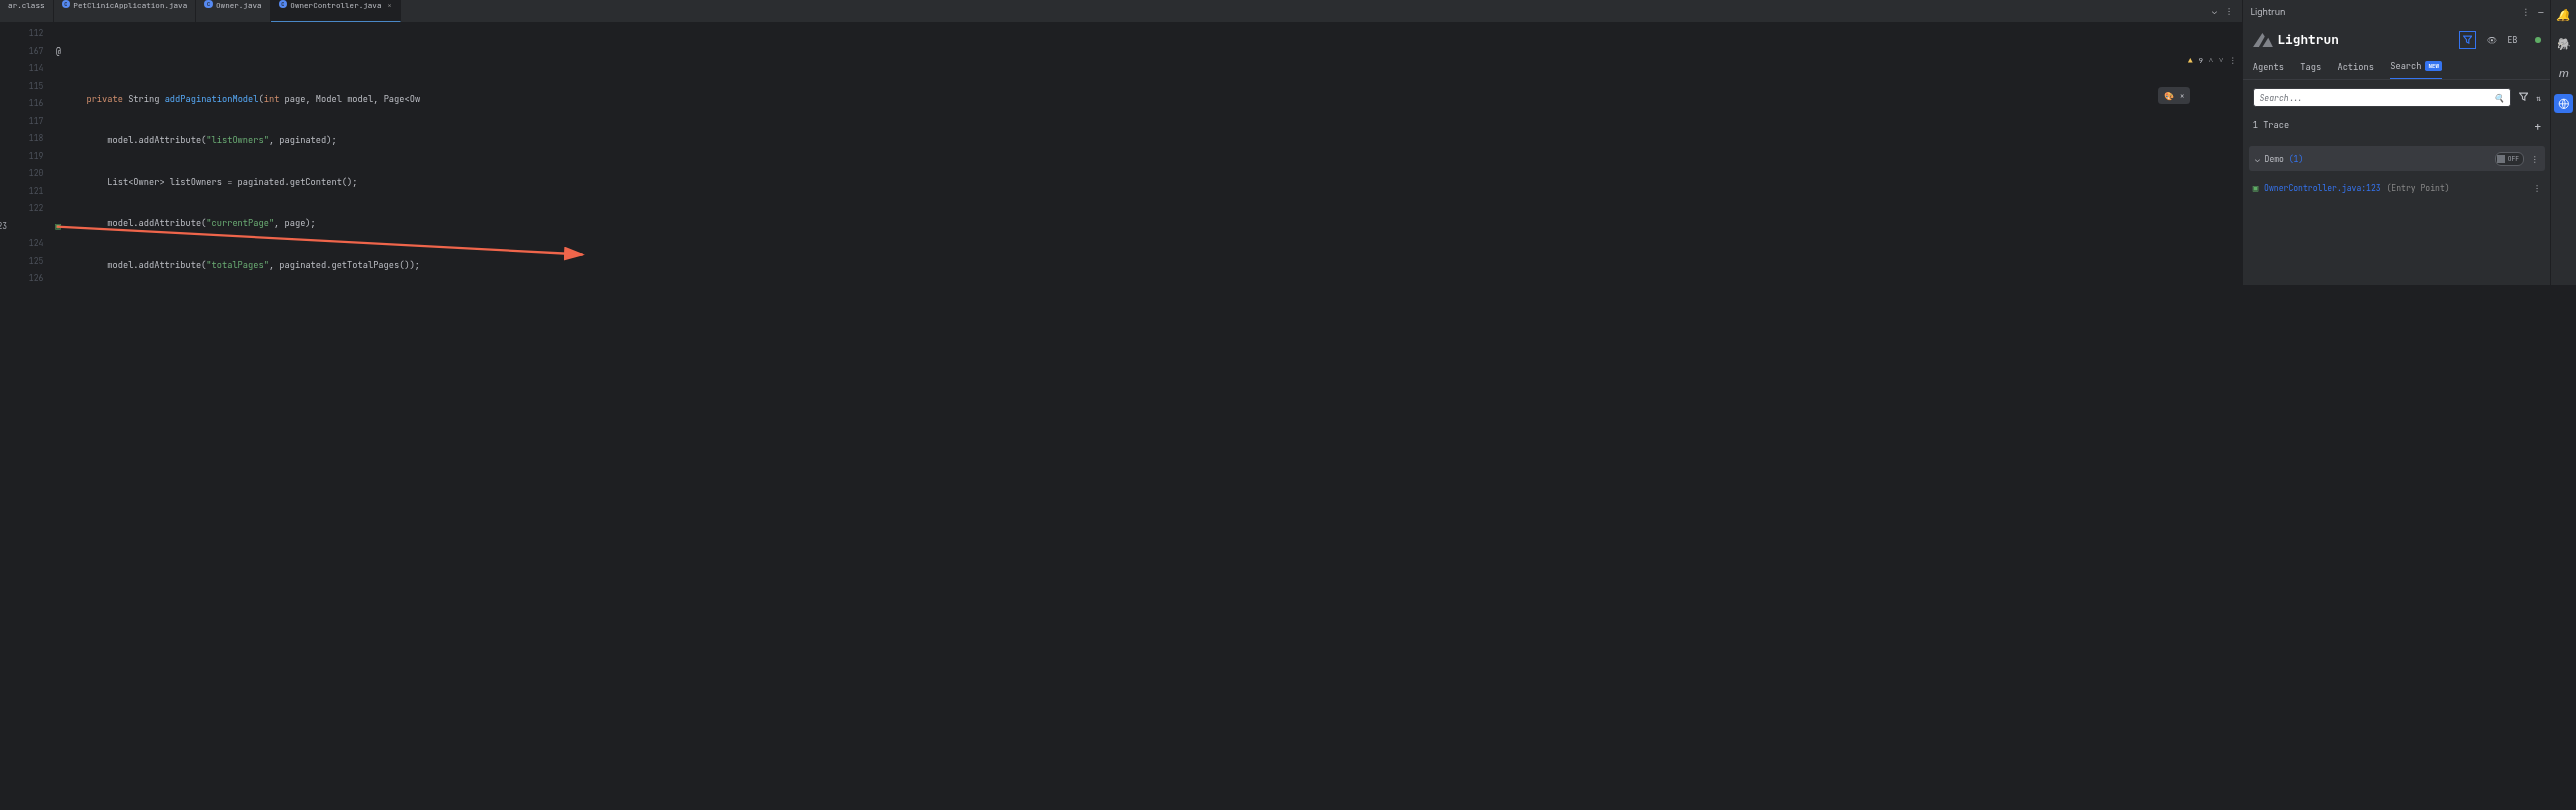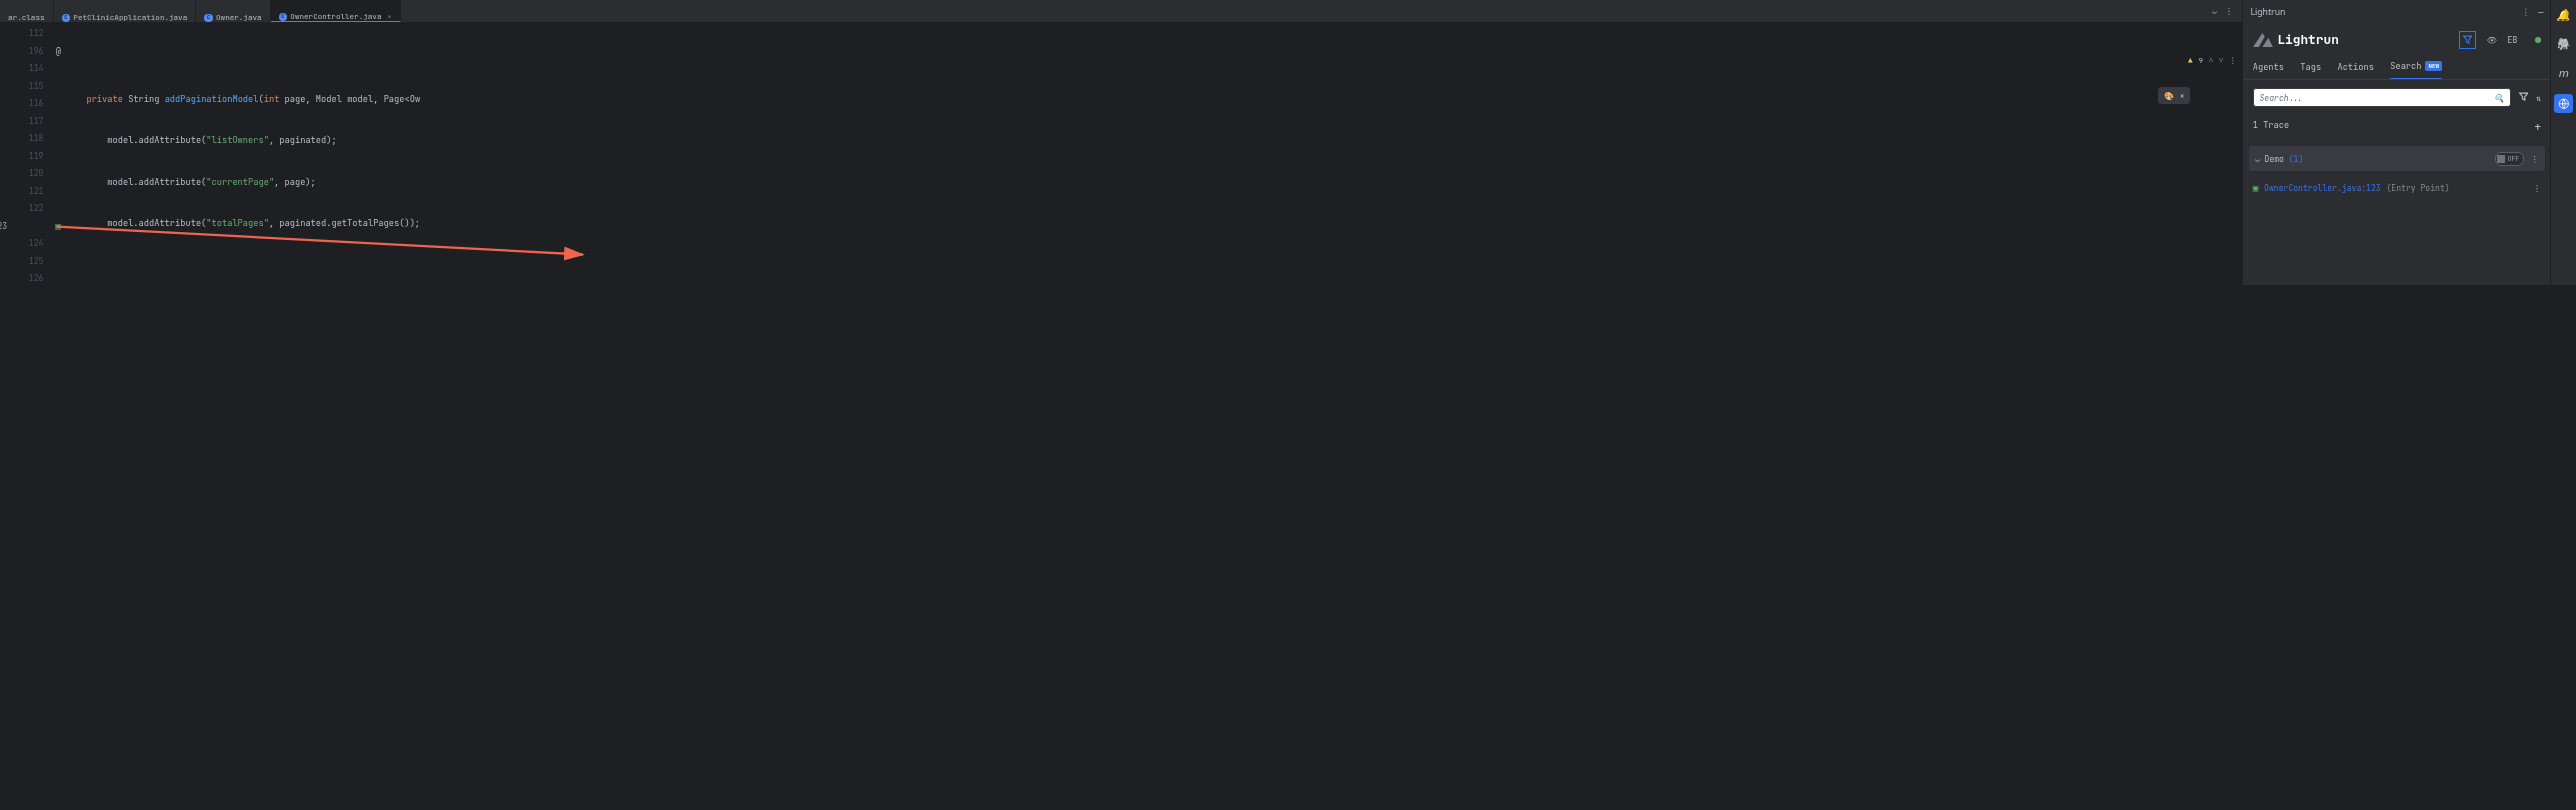--- a/index.html
+++ b/index.html
@@ -26,21 +26,21 @@
   .tabs {
     display: flex;
     background: #2b2d30;
     height: 23px;
     align-items: center;
     border-bottom: 0.6px solid #1e1f22;
     padding-right: 4.7px;
   }
   .tab {
     display: flex;
-    align-items: flex-end;
+    align-items: flex-start;
     padding: 0 8.1px;
     height: 100%;
     color: #bcbec4;
     font-size: 7.6px;
     gap: 3.5px;
     cursor: pointer;
     border-right: 0.6px solid #1e1f22;
   }
   .tab.active {
     border-bottom: 1.7px solid #4a88c7;
@@ -378,21 +378,21 @@
     </div>
   </div>
 
   <div class="code-area">
     <div class="gutter">
       <div class="line">
           <span>112</span>
           <span class="annot-col"></span>
         </div>
       <div class="line">
-          <span>196</span>
+          <span>167</span>
           <span class="annot-col">@</span>
         </div>
       <div class="line">
           <span>114</span>
           <span class="annot-col"></span>
         </div>
       <div class="line">
           <span>115</span>
           <span class="annot-col"></span>
         </div>
@@ -439,20 +439,21 @@
       <div class="line">
           <span>126</span>
           <span class="annot-col"></span>
         </div>
     </div>
 
     <div class="code">
       <div class="line"></div>
       <div class="line">  <span class="k-private">private</span> <span class="k-type">String</span> <span class="k-method">addPaginationModel</span><span class="k-paren">(</span><span class="k-private">int</span> <span class="k-param">page</span><span class="k-punct">, </span><span class="k-type">Model</span> <span class="k-param">model</span><span class="k-punct">, </span><span class="k-type">Page&lt;Ow</span></div>
       <div class="line">      <span class="k-type">model.addAttribute(</span><span class="k-string">"listOwners"</span><span class="k-type">, paginated);</span></div>
+      <div class="line">      <span class="k-type">List&lt;Owner&gt; listOwners = paginated.getContent();</span></div>
       <div class="line">      <span class="k-type">model.addAttribute(</span><span class="k-string">"currentPage"</span><span class="k-type">, page);</span></div>
       <div class="line">      <span class="k-type">model.addAttribute(</span><span class="k-string">"totalPages"</span><span class="k-type">, paginated.getTotalPages());</span></div>
       
       
       
       
       
       
       
       

